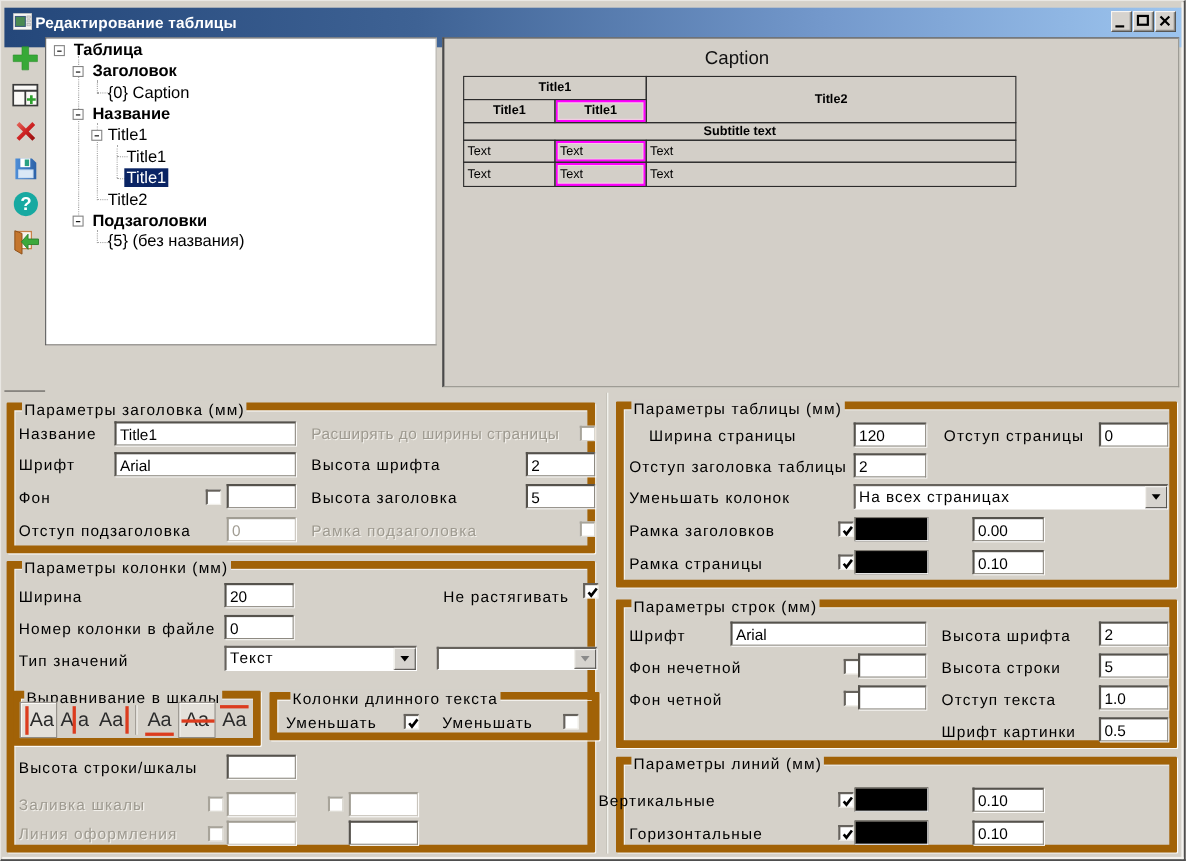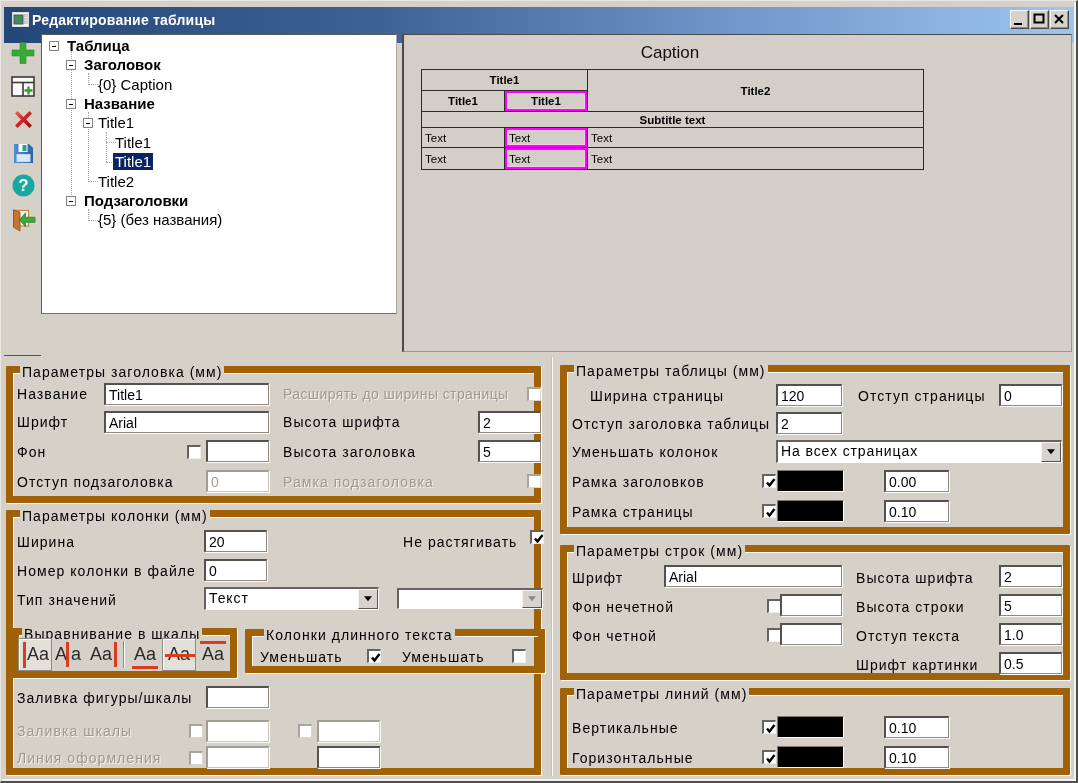--- a/index.html
+++ b/index.html
@@ -273,21 +273,21 @@
   </div>
 <div class="lbl" style="left:260px;top:649px">Уменьшать</div>
 <div class="cbx" style="left:367px;top:649px">
     <svg width="14" height="14">
       <path d="M3 6.5 L5.5 9.5 L10.5 3" stroke="#000" stroke-width="2.4" fill="none"></path>
     </svg>
   </div>
 <div class="lbl" style="left:402px;top:649px">Уменьшать</div>
 <div class="cbx" style="left:512px;top:649px"></div>
 
-<div class="lbl" style="left:17px;top:690px">Заливка фигуры/шкалы</div>
+<div class="lbl" style="left:17px;top:690px">Высота строки/шкалы</div>
 <div class="inp" style="left:206px;top:686px;width:63px;height:22px"></div>
 <div class="lbl dis" style="left:17px;top:723px">Заливка шкалы</div>
 <div class="cbx gray" style="left:189px;top:724px"></div>
 <div class="inp gray" style="left:206px;top:720px;width:63px;height:22px"></div>
 <div class="cbx gray" style="left:298px;top:724px"></div>
 <div class="inp gray" style="left:317px;top:720px;width:63px;height:22px"></div>
 <div class="lbl dis" style="left:17px;top:750px">Линия оформления</div>
 <div class="cbx gray" style="left:189px;top:751px"></div>
 <div class="inp gray" style="left:206px;top:746px;width:63px;height:22px"></div>
 <div class="inp" style="left:317px;top:746px;width:63px;height:22px"></div>
@@ -339,21 +339,21 @@
 <div class="cbx" style="left:767px;top:628px"></div>
 <div class="inp" style="left:780px;top:623px;width:62px;height:22px"></div>
 <div class="lbl" style="left:856px;top:628px">Отступ текста</div>
 <div class="inp" style="left:999px;top:623px;width:63px;height:22px">1.0</div>
 <div class="lbl" style="left:856px;top:657px">Шрифт картинки</div>
 <div class="inp" style="left:999px;top:652px;width:63px;height:22px">0.5</div>
 
 <div class="group" style="left:560px;top:688px;width:510px;height:87px">
     <div class="glabel">Параметры линий (мм)</div>
   </div>
-<div class="lbl" style="left:572px;top:720px">Вертикальные</div>
+<div class="lbl" style="left:544px;top:720px">Вертикальные</div>
 <div class="cbx" style="left:762px;top:720px">
     <svg width="14" height="14">
       <path d="M3 6.5 L5.5 9.5 L10.5 3" stroke="#000" stroke-width="2.4" fill="none"></path>
     </svg>
   </div>
 <div class="swatch" style="left:777px;top:716px;width:67px;height:22px"></div>
 <div class="inp" style="left:884px;top:716px;width:65px;height:22px">0.10</div>
 <div class="lbl" style="left:572px;top:750px">Горизонтальные</div>
 <div class="cbx" style="left:762px;top:750px">
     <svg width="14" height="14">

